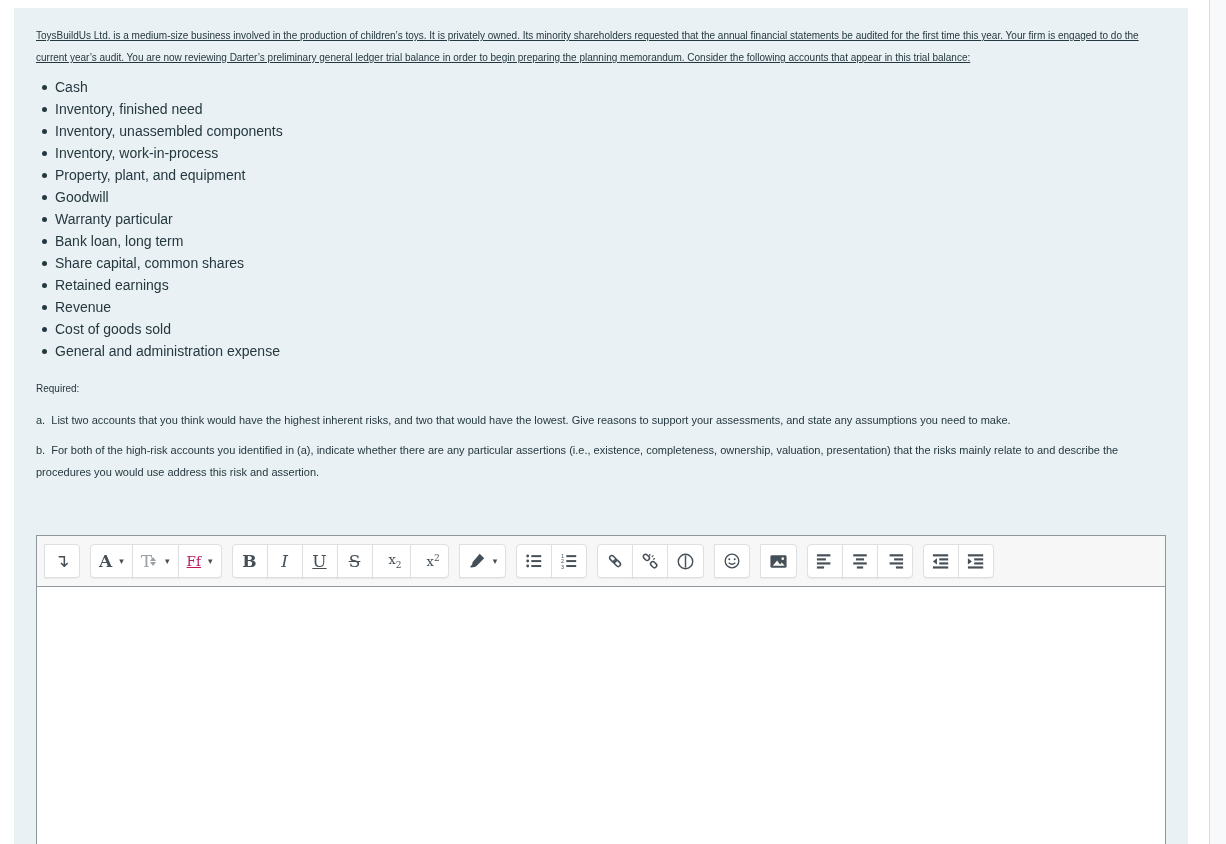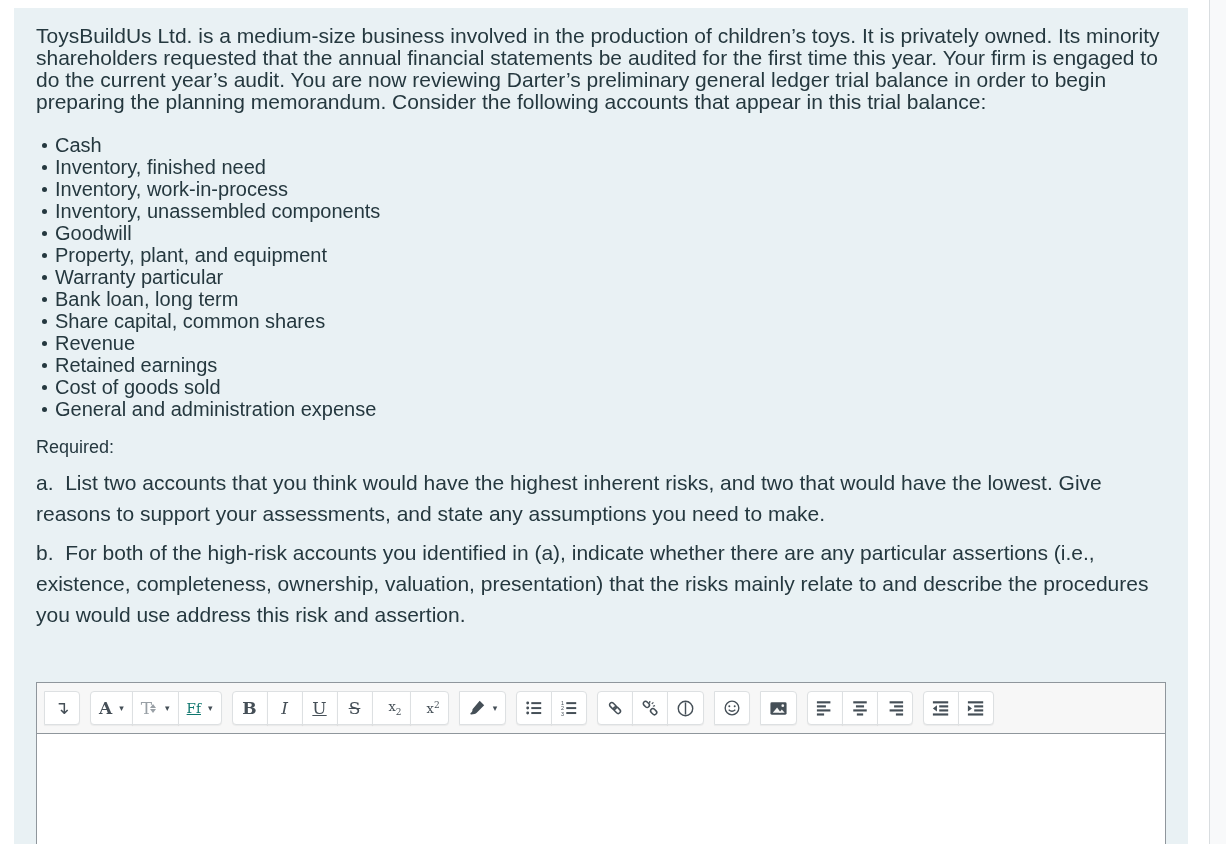--- a/index.html
+++ b/index.html
@@ -4,31 +4,31 @@
 <style>
   * { box-sizing: border-box; margin: 0; padding: 0; }
   html, body { width: 1226px; height: 844px; overflow: hidden; background: #ffffff; }
   body { font-family: "Liberation Sans", "DejaVu Sans", sans-serif; color: #25383f; position: relative; }
 
   .panel {
     position: absolute; left: 14px; top: 8px; width: 1174px; bottom: -10px;
     background: #e9f1f4; padding: 17px 22px;
   }
 
-  .intro { font-size: 21px; line-height: 22px; margin-bottom: 21px; }
+  .intro { font-size: 10px; line-height: 22px; margin-bottom: 7px; text-decoration: underline; }
 
   ul.accounts { list-style: none; margin: 0 0 16px 0; }
-  ul.accounts li { position: relative; padding-left: 19px; font-size: 20px; line-height: 22px; }
+  ul.accounts li { position: relative; padding-left: 19px; font-size: 14px; line-height: 22px; }
   ul.accounts li::before {
     content: ""; position: absolute; left: 6px; top: 9px;
     width: 5px; height: 5px; border-radius: 50%; background: #25383f;
   }
 
-  .required { font-size: 18px; line-height: 22px; margin-bottom: 9px; }
-  .part { font-size: 21px; line-height: 31px; margin-bottom: 8px; white-space: pre-wrap; }
+  .required { font-size: 10px; line-height: 22px; margin-bottom: 9px; }
+  .part { font-size: 11px; line-height: 22px; margin-bottom: 8px; white-space: pre-wrap; }
 
   .editor {
     margin-top: 52px; border: 1px solid #8f969c; background: #ffffff;
   }
   .toolbar {
     background: #f7f7f7; border-bottom: 1px solid #8f969c;
     padding: 8px 7px; display: flex; align-items: center; gap: 10px; flex-wrap: nowrap;
   }
   .grp { display: inline-flex; }
   .tb {
@@ -40,21 +40,21 @@
   .grp .tb { border-radius: 0; margin-left: -1px; }
   .grp .tb:first-child { border-radius: 4px 0 0 4px; margin-left: 0; }
   .grp .tb:last-child { border-radius: 0 4px 4px 0; }
 
   .serif { font-family: "DejaVu Serif", "Liberation Serif", serif; }
   .lbl-bold { font-weight: bold; font-size: 17px; }
   .lbl-italic { font-style: italic; font-size: 17px; }
   .lbl-under { text-decoration: underline; font-size: 17px; }
   .lbl-strike { text-decoration: line-through; font-size: 17px; }
   .lbl-gray { color: #99a0a6; }
-  .lbl-light { color: #0f766e; font-size: 13.5px; text-decoration: underline; }
+  .lbl-light { color: #be185d; font-size: 13.5px; text-decoration: underline; }
   .caret { font-size: 9px; margin-left: 7px; color: #454f57; line-height: 1; }
   .glyph { font-family: "DejaVu Sans", sans-serif; font-size: 18px; line-height: 1; }
   .script-btn { font-size: 13px; margin-left: 8px; }
   .script-btn sub, .script-btn sup { font-size: 9px; }
 
   .mini-arrows { display: inline-flex; flex-direction: column; gap: 1px; margin-left: -2px; margin-right: 2px; }
   .mini-arrows i { width: 0; height: 0; border-left: 3px solid transparent; border-right: 3px solid transparent; }
   .mini-arrows i.up { border-bottom: 4px solid #99a0a6; }
   .mini-arrows i.down { border-top: 4px solid #99a0a6; }
 
@@ -70,29 +70,29 @@
 </head>
 <body>
 
 <div class="panel">
 
   <p class="intro">ToysBuildUs Ltd. is a medium-size business involved in the production of children’s toys. It is privately owned. Its minority shareholders requested that the annual financial statements be audited for the first time this year. Your firm is engaged to do the current year’s audit. You are now reviewing Darter’s preliminary general ledger trial balance in order to begin preparing the planning memorandum. Consider the following accounts that appear in this trial balance:</p>
 
   <ul class="accounts">
     <li>Cash</li>
     <li>Inventory, finished need</li>
+    <li>Inventory, unassembled components</li>
     <li>Inventory, work-in-process</li>
-    <li>Inventory, unassembled components</li>
+    <li>Property, plant, and equipment</li>
     <li>Goodwill</li>
-    <li>Property, plant, and equipment</li>
     <li>Warranty particular</li>
     <li>Bank loan, long term</li>
     <li>Share capital, common shares</li>
+    <li>Retained earnings</li>
     <li>Revenue</li>
-    <li>Retained earnings</li>
     <li>Cost of goods sold</li>
     <li>General and administration expense</li>
   </ul>
 
   <p class="required">Required:</p>
   <p class="part">a.  List two accounts that you think would have the highest inherent risks, and two that would have the lowest. Give reasons to support your assessments, and state any assumptions you need to make.</p>
   <p class="part">b.  For both of the high-risk accounts you identified in (a), indicate whether there are any particular assertions (i.e., existence, completeness, ownership, valuation, presentation) that the risks mainly relate to and describe the procedures you would use address this risk and assertion.</p>
 
   <div class="editor">
     <div class="toolbar">

